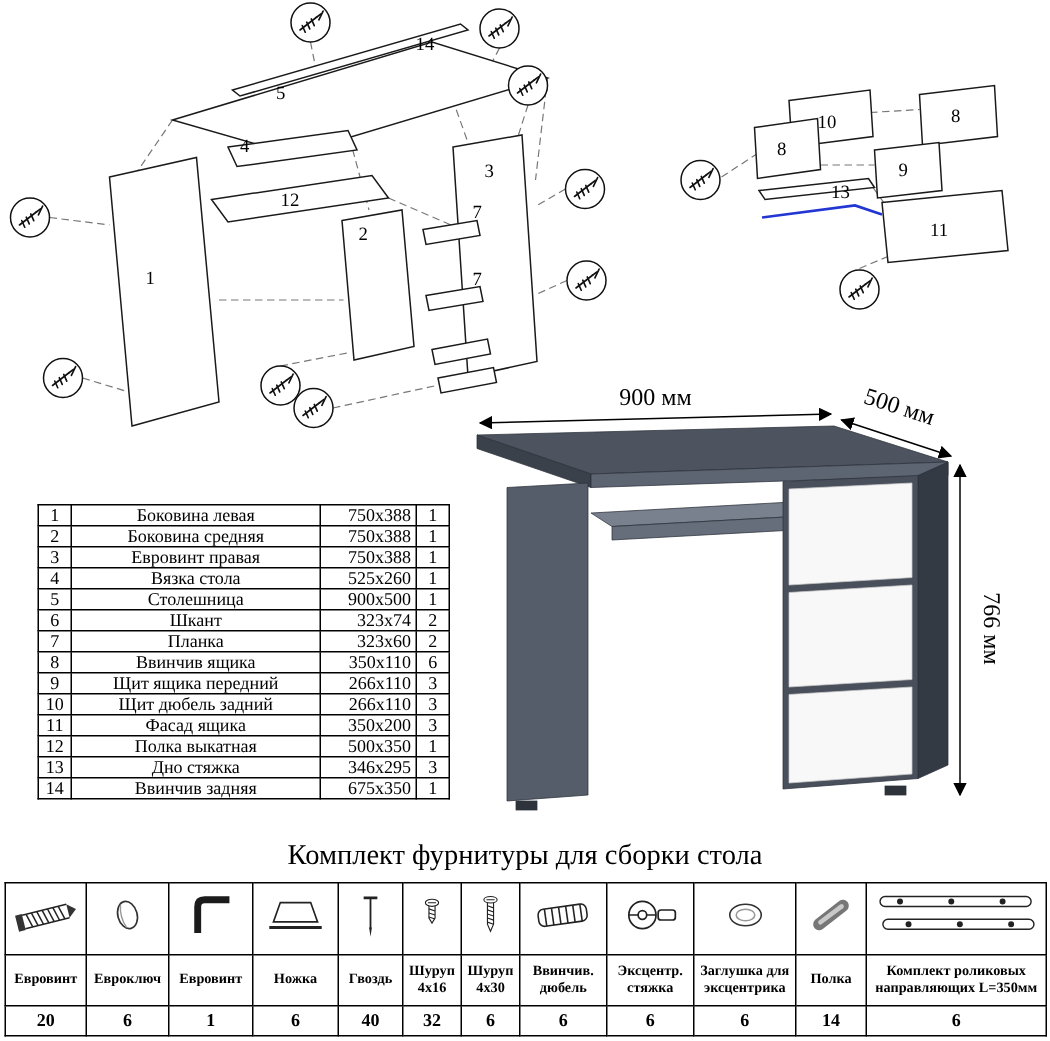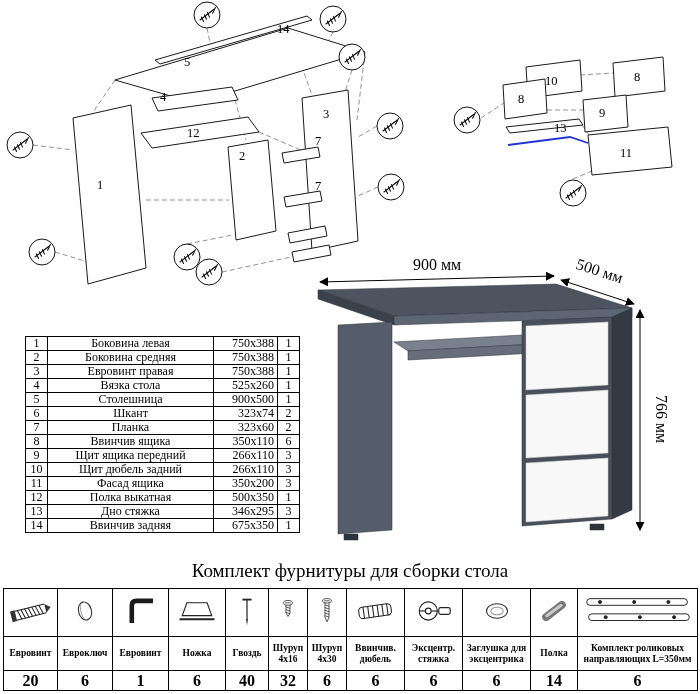--- a/index.html
+++ b/index.html
@@ -21,21 +21,21 @@
 
   
   .hw-title { position:absolute; left:0; top:560px; width:700px; text-align:center;
               font-size:19px; }
   .hw-table { position:absolute; left:3px; top:588px; border-collapse:collapse;
               table-layout:fixed;font-weight:bold; }
   .hw-table td { border:1px solid #000; text-align:center; vertical-align:middle;
                  overflow:hidden; }
   .hw-icon-cell  { height:48px; }
   .hw-label-cell { height:34px; font-size:9.5px; line-height:1.15; padding:1px 2px; }
-  .hw-qty-cell   { height:20px; font-size:16px;margin-top:36px; }
+  .hw-qty-cell   { height:20px; font-size:12px;margin-top:36px; }
 </style>
 </head>
 <body>
 
 <svg class="abs" style="left:5px;top:0;" width="450" height="335" viewBox="0 0 450 335">
   <defs>
     <g id="scrA" stroke="#111" stroke-width="1.1" fill="none" stroke-linecap="round">
       <line x1="-7" y1="5" x2="4" y2="-3.5"></line>
       <line x1="-5.5" y1="2" x2="-3.5" y2="6.5"></line>
       <line x1="-2.5" y1="-0.2" x2="-0.5" y2="4.3"></line>

